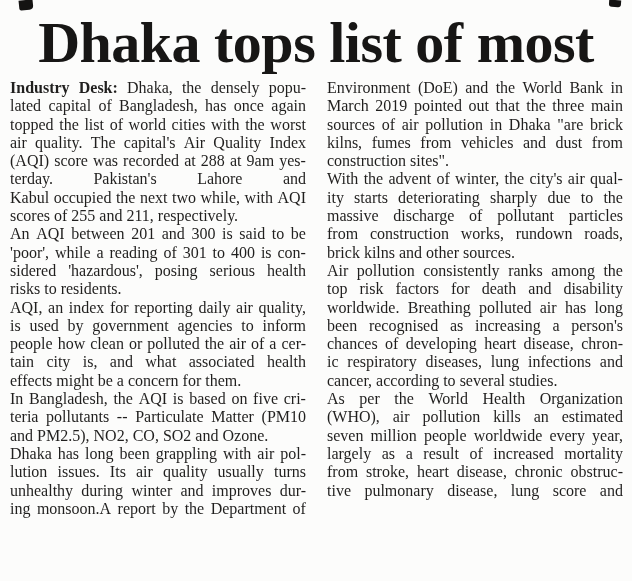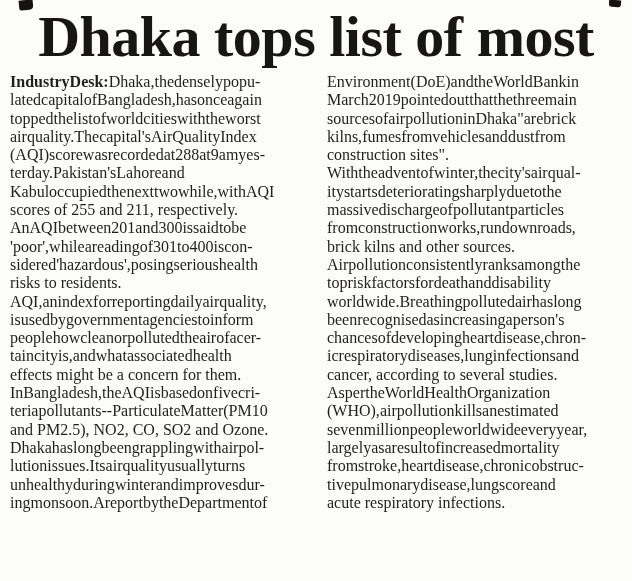--- a/index.html
+++ b/index.html
@@ -28,21 +28,21 @@
     transform: rotate(-6deg);
   }
   .artifact.tr {
     right: 11px; top: 0;
     width: 12px; height: 7px;
     border-radius: 0 0 3px 3px;
     transform: rotate(4deg);
   }
   .headline {
     margin: 0;
-    padding-top: 6px;
+    padding-top: 12px;
     text-align: center;
     font-size: 58px;
     line-height: 62px;
     font-weight: 700;
     letter-spacing: -0.5px;
     color: var(--headline-ink, #171615);
   }
   .hl-line { display: block; }
 
   .body-cols {
@@ -52,20 +52,21 @@
   }
   .col {
     width: 296px;
     flex: 0 0 296px;
     font-size: 16px;
   }
   .para { margin: 0; }
   
   .ln {
     display: flex;
+    justify-content: space-between;
     height: 18.3px;
     line-height: 18.3px;
     white-space: pre;
   }
   
   .ln.ln-last {
     display: block;
   }
   .b { font-weight: 700; }
 </style>
@@ -142,18 +143,17 @@
           <div class="ln"><span>ic</span> <span>respiratory</span> <span>diseases,</span> <span>lung</span> <span>infections</span> <span>and</span></div>
           <div class="ln ln-last"><span>cancer,</span> <span>according</span> <span>to</span> <span>several</span> <span>studies.</span></div>
         </div>
         <div class="para">
           <div class="ln"><span>As</span> <span>per</span> <span>the</span> <span>World</span> <span>Health</span> <span>Organization</span></div>
           <div class="ln"><span>(WHO),</span> <span>air</span> <span>pollution</span> <span>kills</span> <span>an</span> <span>estimated</span></div>
           <div class="ln"><span>seven</span> <span>million</span> <span>people</span> <span>worldwide</span> <span>every</span> <span>year,</span></div>
           <div class="ln"><span>largely</span> <span>as</span> <span>a</span> <span>result</span> <span>of</span> <span>increased</span> <span>mortality</span></div>
           <div class="ln"><span>from</span> <span>stroke,</span> <span>heart</span> <span>disease,</span> <span>chronic</span> <span>obstruc-</span></div>
           <div class="ln"><span>tive</span> <span>pulmonary</span> <span>disease,</span> <span>lung</span> <span>score</span> <span>and</span></div>
-          <div class="ln ln-last"><span>acute</span> <span>respiratory</span> <span>infections.</span></div>
         </div>
       </div>
   </div>
 
 </div>
 
 </body></html>

